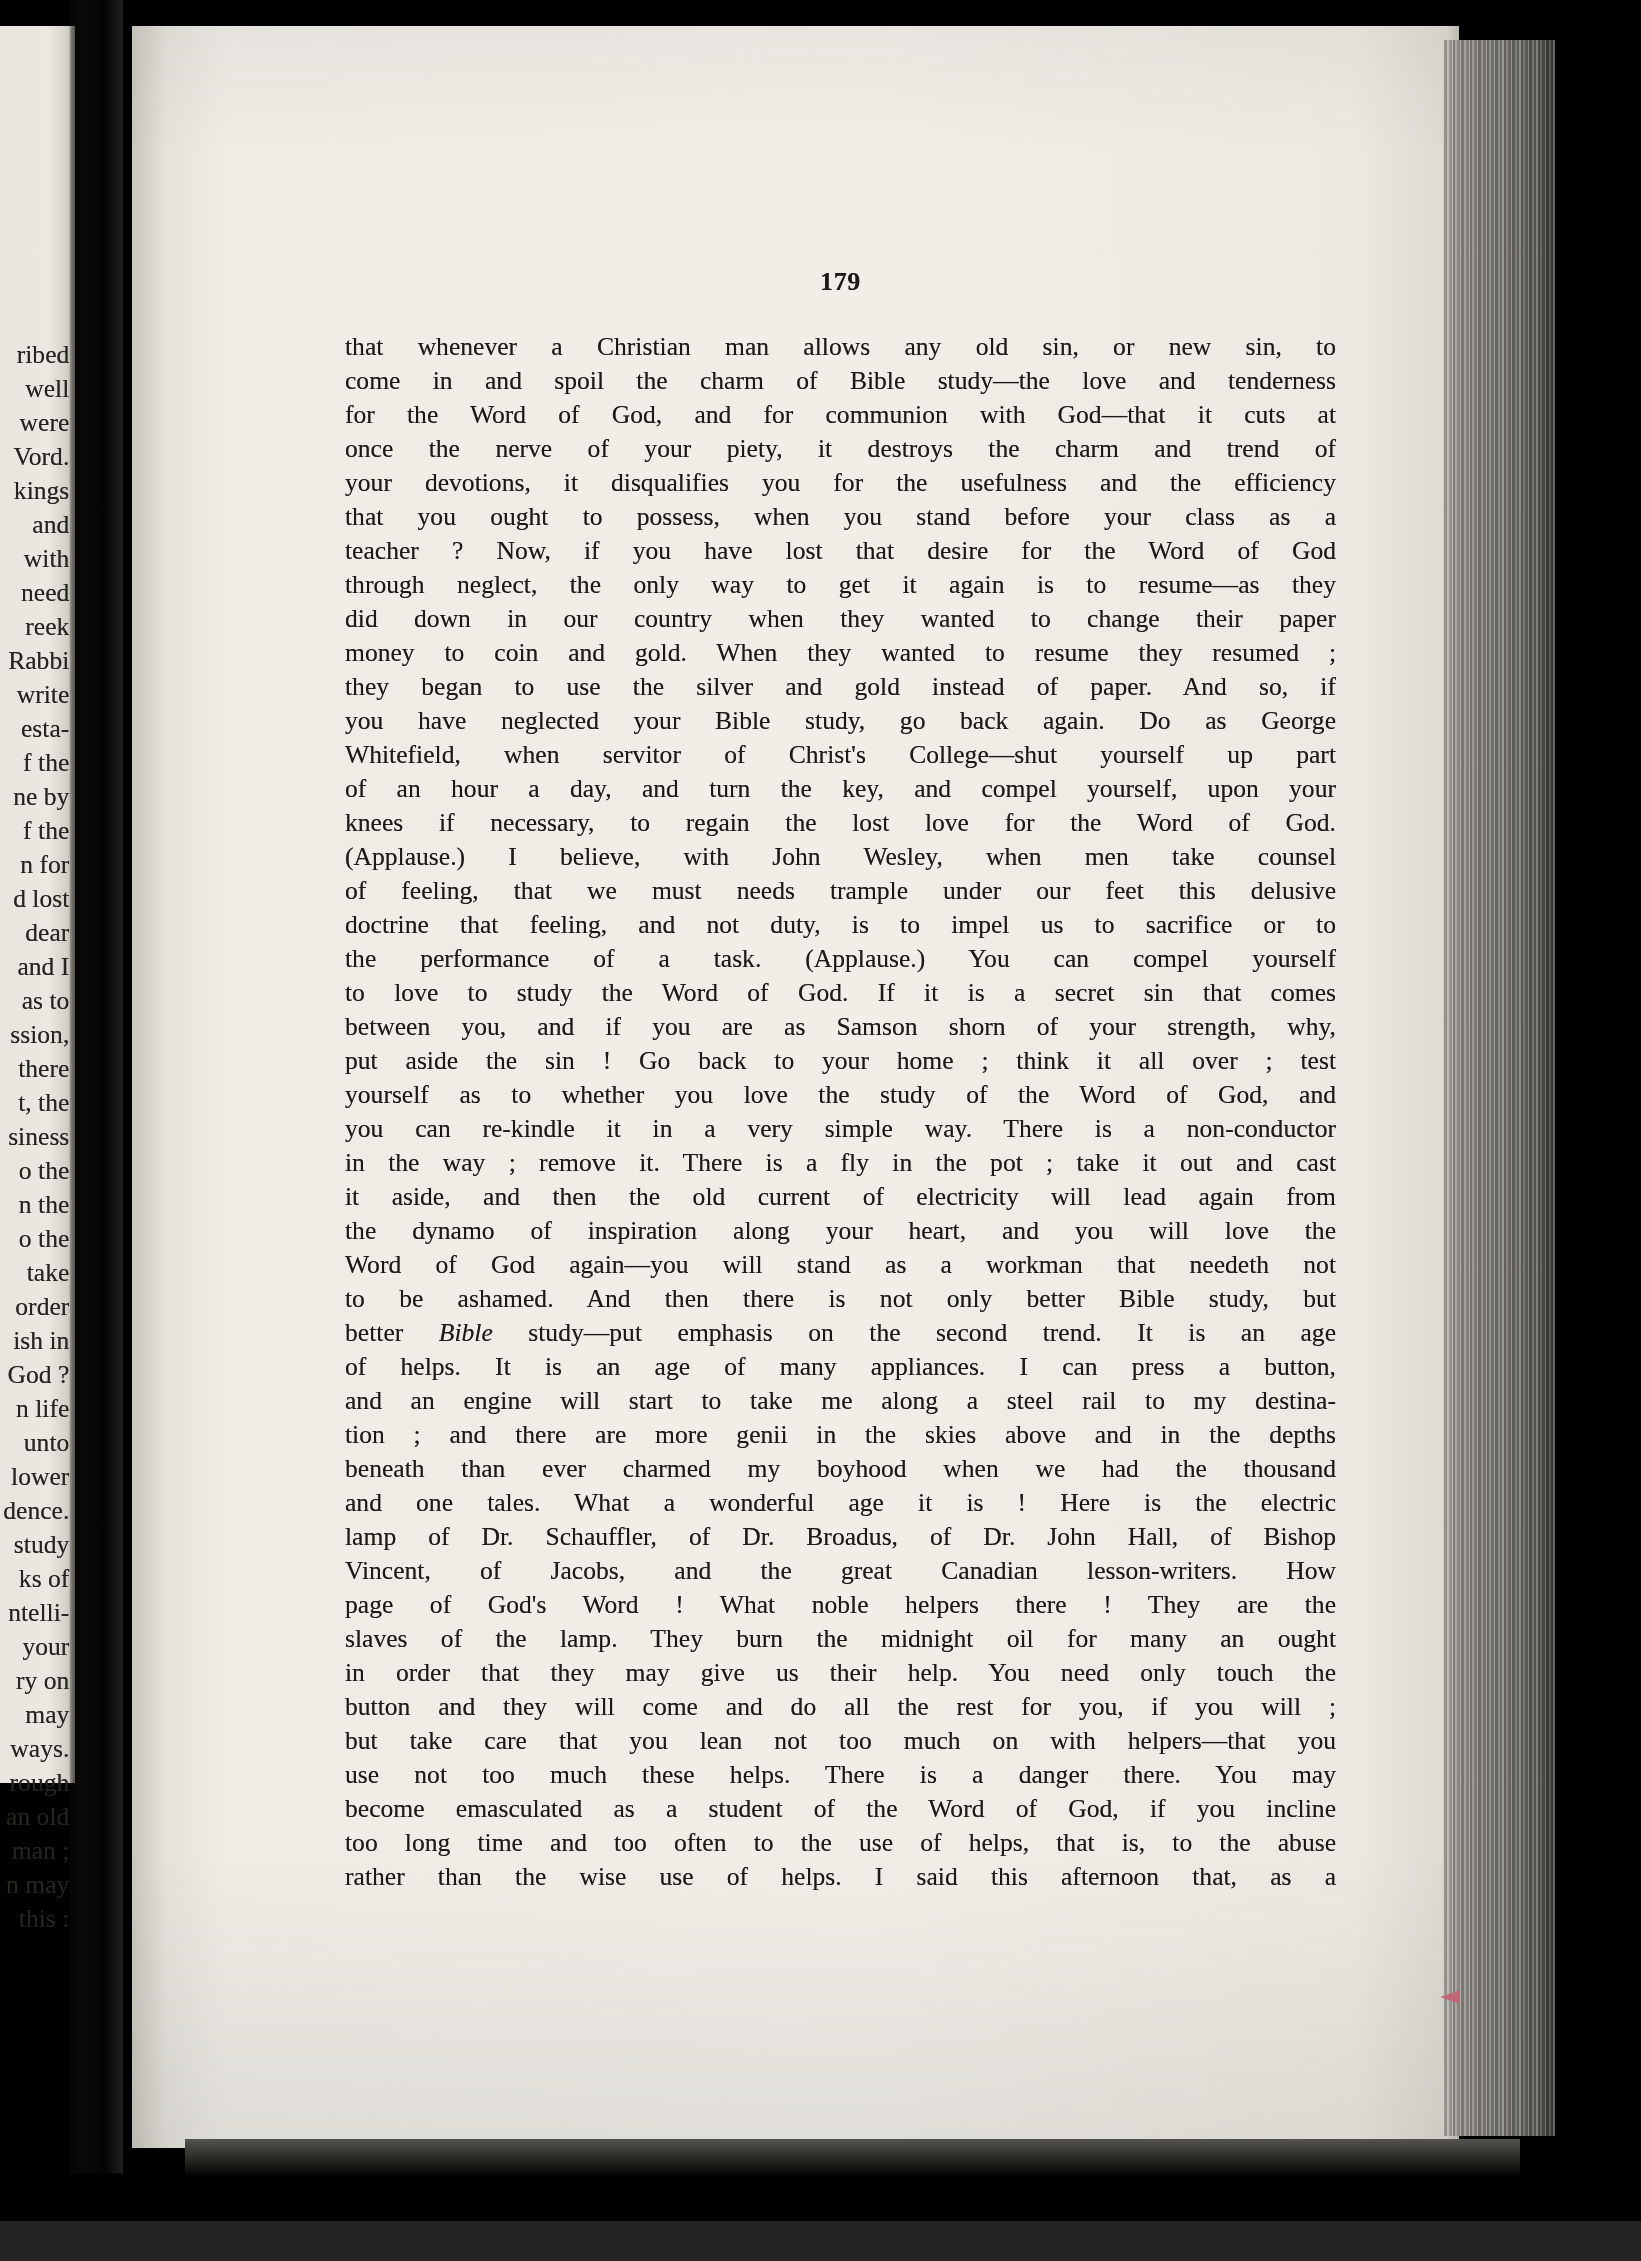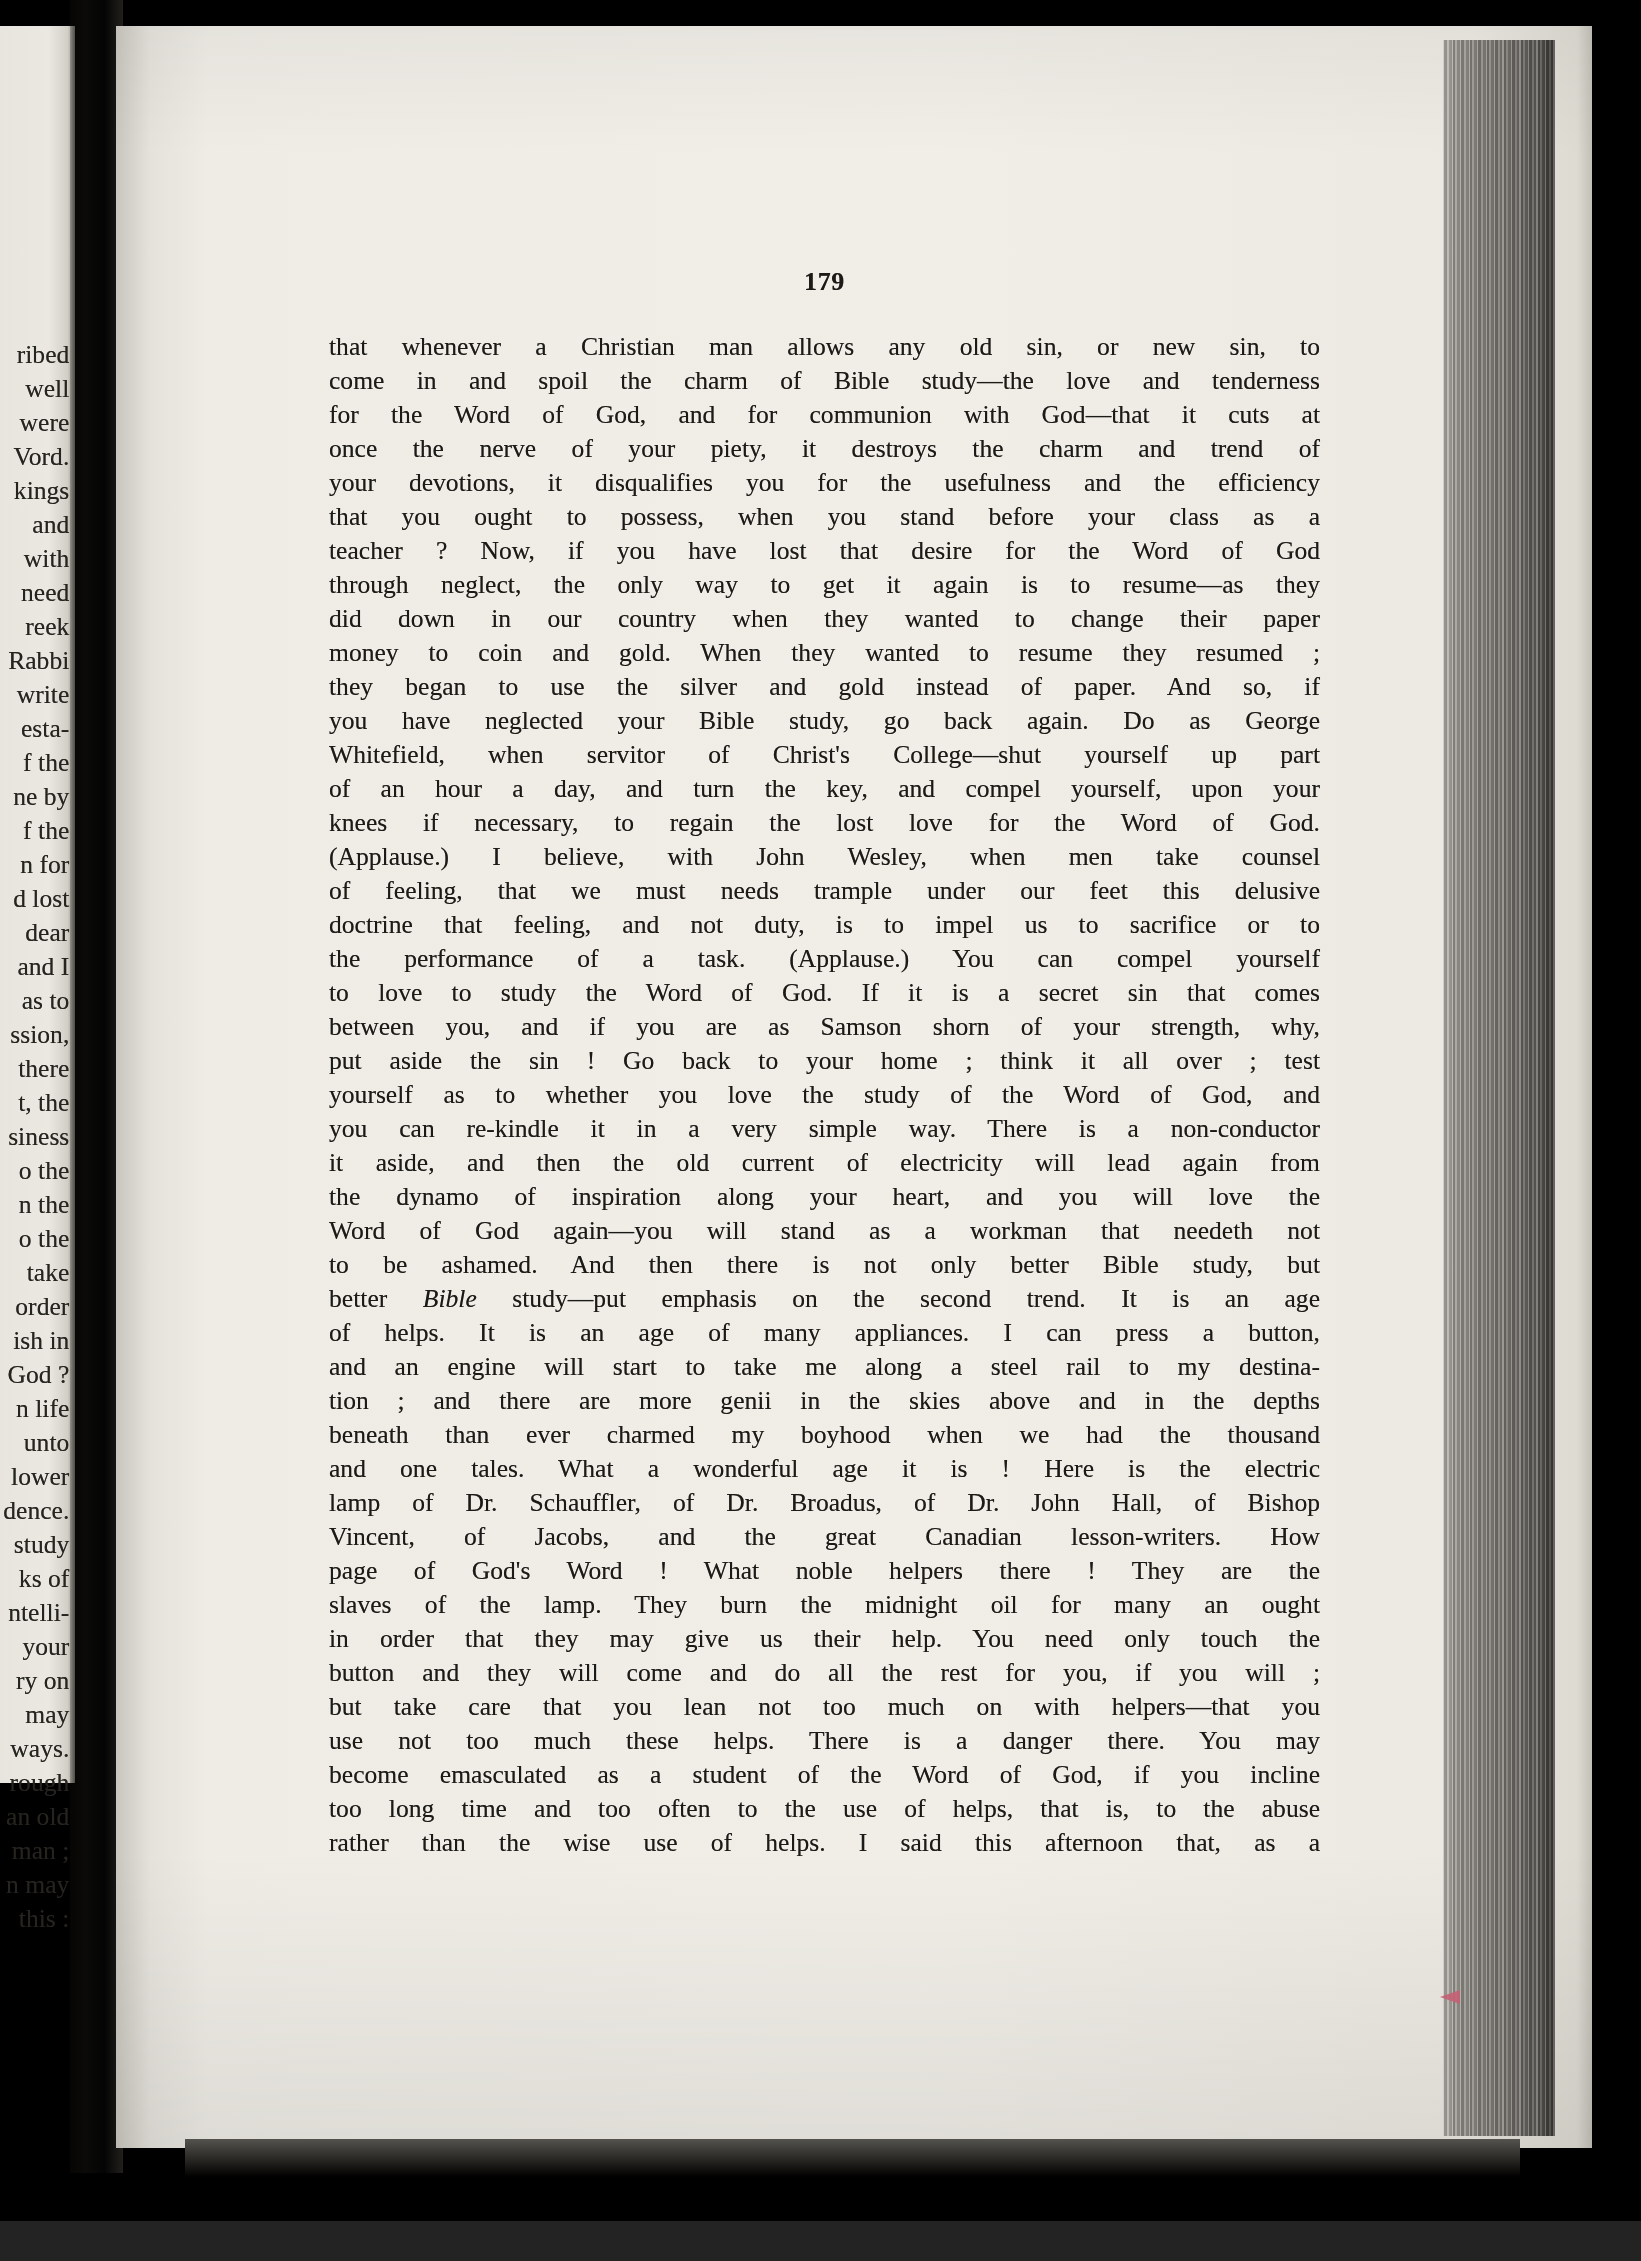--- a/index.html
+++ b/index.html
@@ -37,22 +37,22 @@
   .gutter {
     position: absolute;
     left: 70px; top: 0;
     width: 53px; height: 2173px;
     background: linear-gradient(to right, rgba(25,22,18,0.25), #0b0a09 30%, #040404 65%, #21201d 100%);
   }
 
   
   .main-page {
     position: absolute;
-    left: 116px; top: 25.6px;
-    width: 1476px; height: 2122px;
+    left: 132px; top: 25.6px;
+    width: 1327px; height: 2122px;
     background:
       linear-gradient(to bottom, rgba(0,0,0,0.04), rgba(0,0,0,0) 6%, rgba(0,0,0,0) 86%, rgba(0,0,0,0.07)),
       linear-gradient(to right, #c9c6be 0px, #e4e2db 34px, #eeece5 92px, #f0eee7 55%, #ece9e2 92%, #dddad2 99%, #c2bfb7 100%);
   }
   .text-col {
     position: absolute;
     left: 213px; top: 241px;
     width: 991px;
   }
   .page-number {
@@ -193,20 +193,21 @@
           <div class="tline">knees if necessary, to regain the lost love for the Word of God.</div>
           <div class="tline">(Applause.) I believe, with John Wesley, when men take counsel</div>
           <div class="tline">of feeling, that we must needs trample under our feet this delusive</div>
           <div class="tline">doctrine that feeling, and not duty, is to impel us to sacrifice or to</div>
           <div class="tline">the performance of a task. (Applause.) You can compel yourself</div>
           <div class="tline">to love to study the Word of God. If it is a secret sin that comes</div>
           <div class="tline">between you, and if you are as Samson shorn of your strength, why,</div>
           <div class="tline">put aside the sin ! Go back to your home ; think it all over ; test</div>
           <div class="tline">yourself as to whether you love the study of the Word of God, and</div>
           <div class="tline">you can re-kindle it in a very simple way. There is a non-conductor</div>
+          <div class="tline">in the way ; remove it. There is a fly in the pot ; take it out and cast</div>
           <div class="tline">it aside, and then the old current of electricity will lead again from</div>
           <div class="tline">the dynamo of inspiration along your heart, and you will love the</div>
           <div class="tline">Word of God again—you will stand as a workman that needeth not</div>
           <div class="tline">to be ashamed. And then there is not only better Bible study, but</div>
           <div class="tline"><span>better </span><span class="it">Bible</span><span> study—put emphasis on the second trend. It is an age</span></div>
           <div class="tline">of helps. It is an age of many appliances. I can press a button,</div>
           <div class="tline">and an engine will start to take me along a steel rail to my destina-</div>
           <div class="tline">tion ; and there are more genii in the skies above and in the depths</div>
           <div class="tline">beneath than ever charmed my boyhood when we had the thousand</div>
           <div class="tline">and one tales. What a wonderful age it is ! Here is the electric</div>

